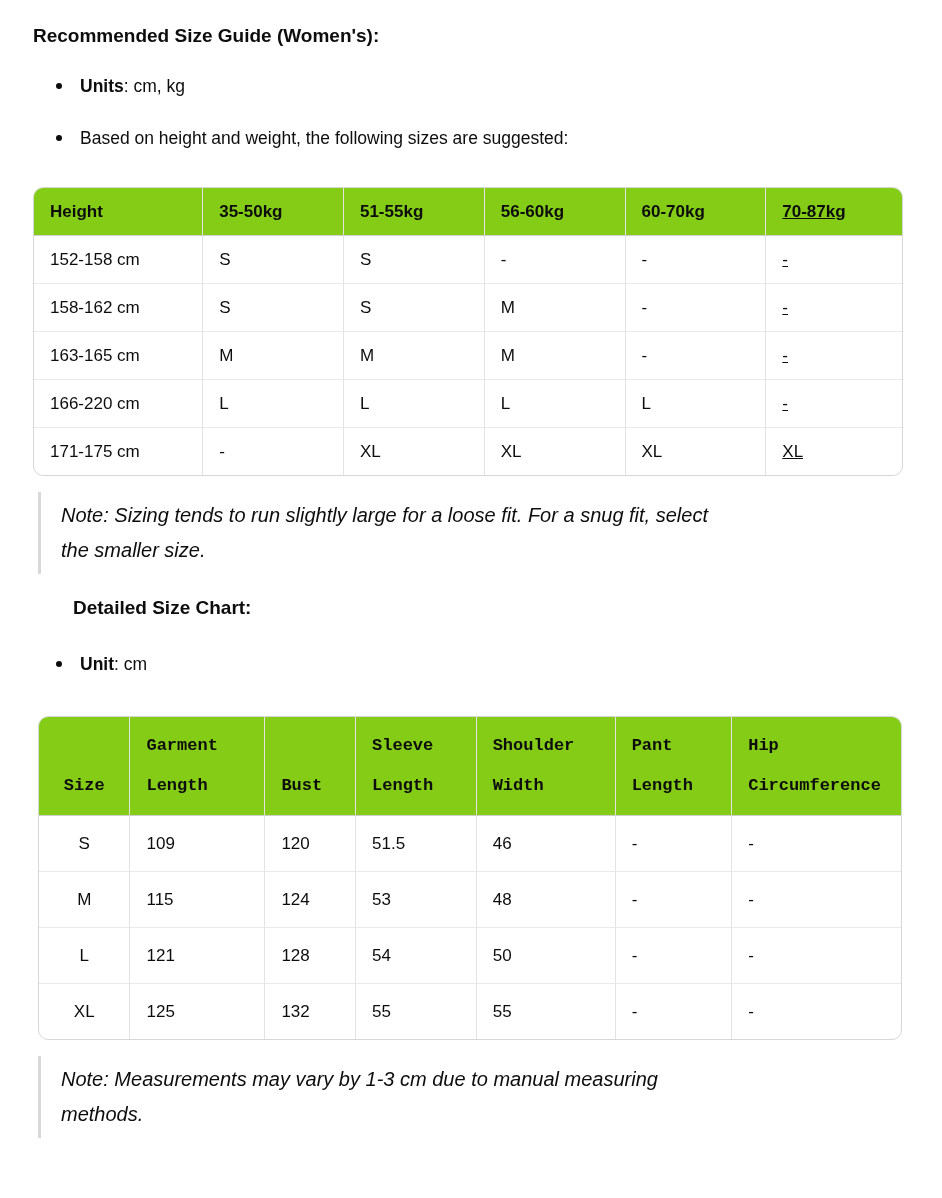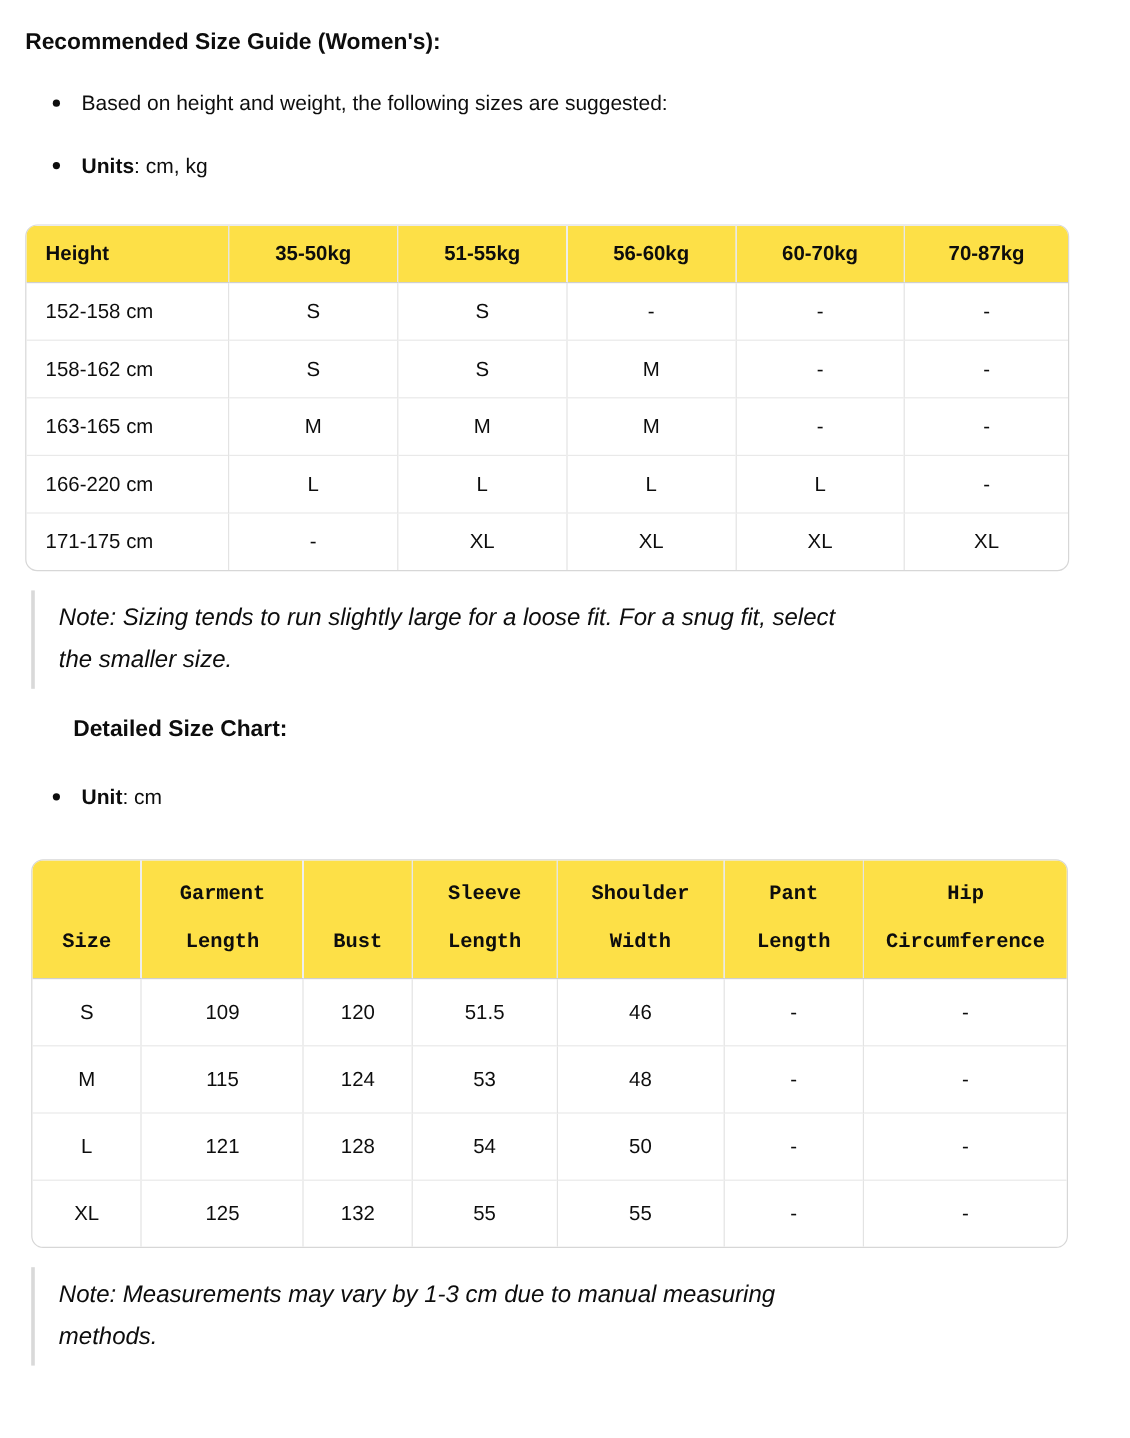--- a/index.html
+++ b/index.html
@@ -9,21 +9,21 @@
   }
   body {
     width: 942px;
     height: 1198px;
     overflow: hidden;
     font-family: "Liberation Sans", "DejaVu Sans", sans-serif;
     color: #0d0d0d;
     -webkit-font-smoothing: antialiased;
   }
   .page {
-    padding: 24px 40px 0 21px;
+    padding: 24px 40px 0 33px;
     box-sizing: border-box;
   }
   .heading {
     font-size: 19px;
     line-height: 24px;
     font-weight: 700;
     margin: 0;
   }
   ul.bullets {
     list-style: none;
@@ -61,41 +61,40 @@
     border-collapse: collapse;
     width: 100%;
     table-layout: fixed;
   }
   .tbl-wrap th, .tbl-wrap td {
     text-align: left;
     font-size: 17px;
     overflow: hidden;
   }
   .tbl-wrap th {
-    background: #fde047;
+    background: #84cc16;
     font-weight: 700;
     border-bottom: 1px solid #cfcfcf;
   }
   .tbl-wrap th + th, .tbl-wrap td + td {
     border-left: 1px solid #e3e3e3;
-    text-align: center;
   }
   .tbl-wrap tbody tr + tr td {
     border-top: 1px solid #e9e9e9;
   }
 
   
   .size-guide { margin-top: 37px; width: 868px; }
   .size-guide th, .size-guide td { padding: 12px 16px; line-height: 23px; }
   .size-guide th:nth-child(1), .size-guide td:nth-child(1) { width: 20.1%; }
   .size-guide th:nth-child(2), .size-guide td:nth-child(2) { width: 16.1%; }
   .size-guide th:nth-child(3), .size-guide td:nth-child(3) { width: 16.1%; }
   .size-guide th:nth-child(4), .size-guide td:nth-child(4) { width: 16.1%; }
   .size-guide th:nth-child(5), .size-guide td:nth-child(5) { width: 16.1%; }
-  .size-guide th:nth-child(6), .size-guide td:nth-child(6) { width: 15.5%; }
+  .size-guide th:nth-child(6), .size-guide td:nth-child(6) { width: 15.5%; text-decoration: underline; }
 
   
   .detail-chart { margin: 40px 0 0 5px; width: 862px; }
   .detail-chart th {
     padding: 9px 16px;
     line-height: 40px;
     vertical-align: bottom;
     font-family: Liberation Mono, monospace;
   }
   .detail-chart td { padding: 16px 16px; line-height: 23px; }
@@ -126,25 +125,25 @@
 </head>
 <body>
 
 <div class="page">
 
   <div class="heading">Recommended Size Guide (Women's):</div>
 
   <ul class="bullets">
     <li>
       <span class="dot"></span>
-      <span>Based on height and weight, the following sizes are suggested:</span>
+      <span class="b">Units</span><span>: cm, kg</span>
     </li>
     <li>
       <span class="dot"></span>
-      <span class="b">Units</span><span>: cm, kg</span>
+      <span>Based on height and weight, the following sizes are suggested:</span>
     </li>
   </ul>
 
   <div class="tbl-wrap size-guide">
     <table>
         <thead>
           <tr>
             <th>Height</th>
             <th>35-50kg</th>
             <th>51-55kg</th>

